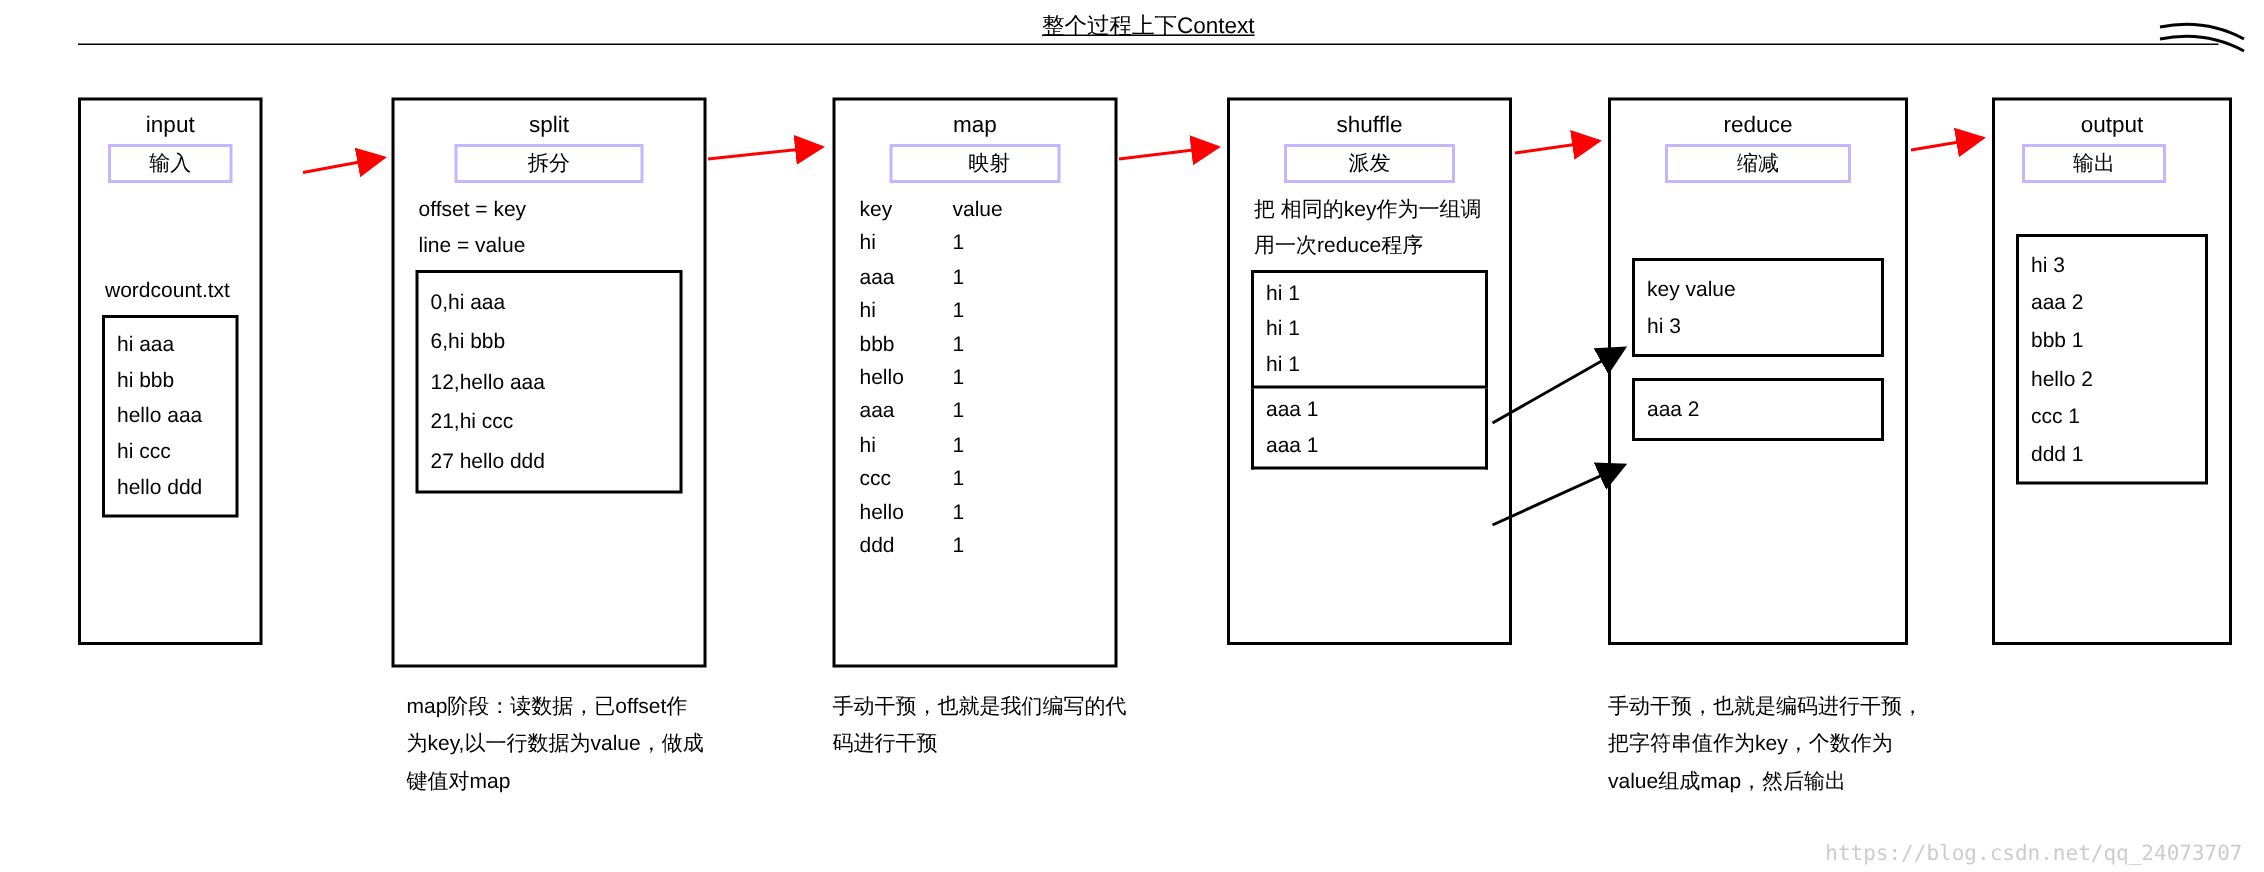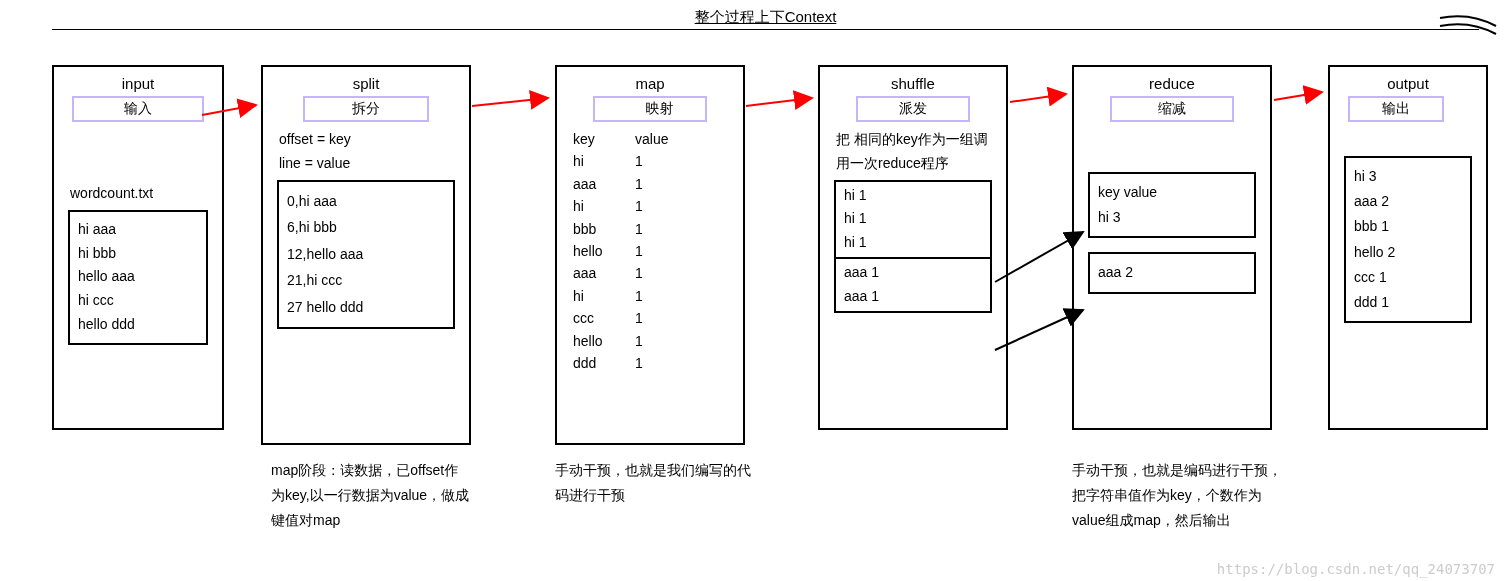--- a/index.html
+++ b/index.html
@@ -87,21 +87,21 @@
   }
 </style>
 </head>
 <body>
 
 <div class="title-row">
   <div class="title-text">整个过程上下Context</div>
   <div class="title-line"></div>
 </div>
 
-<div class="stage-box" style="left:52px; top:65px; width:172px; height:365px;">
+<div class="stage-box" style="left:52px; top:65px; width:123px; height:365px;">
   <div class="stage-title">input</div>
   <div class="stage-sub-box">输入</div>
   <div class="plain-text" style="margin-top:60px;">wordcount.txt</div>
   <div class="inner-box">
     <div>hi aaa</div>
     <div>hi bbb</div>
     <div>hello aaa</div>
     <div>hi ccc</div>
     <div>hello ddd</div>
   </div>

